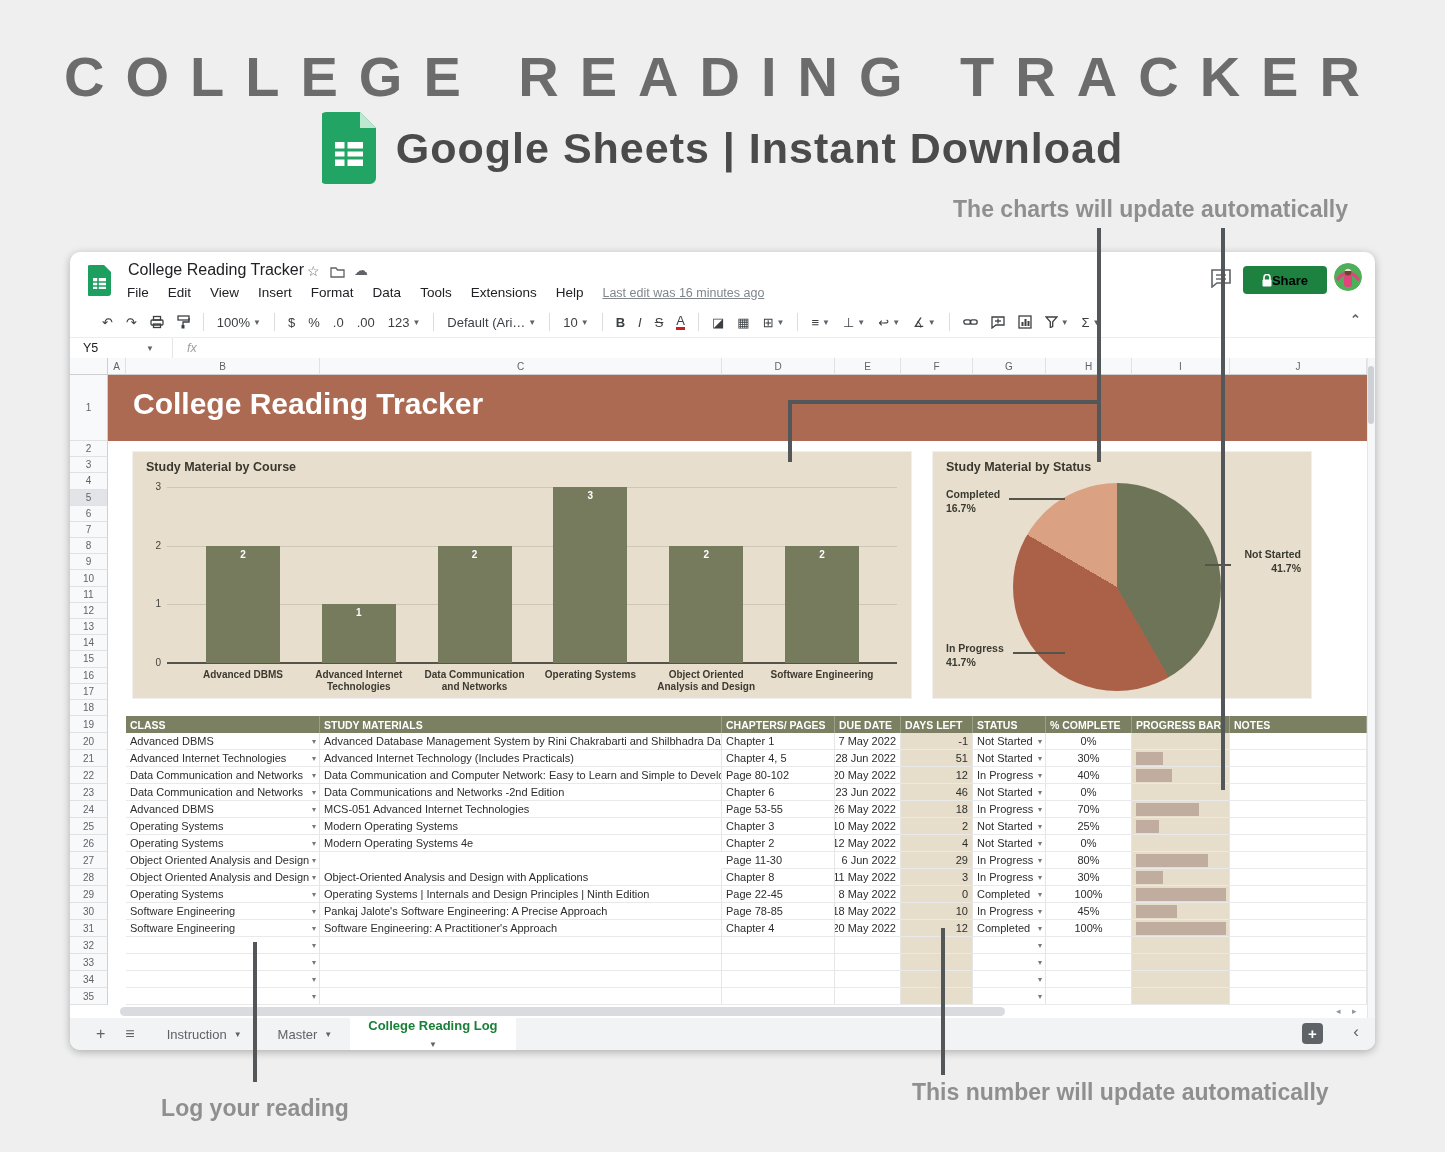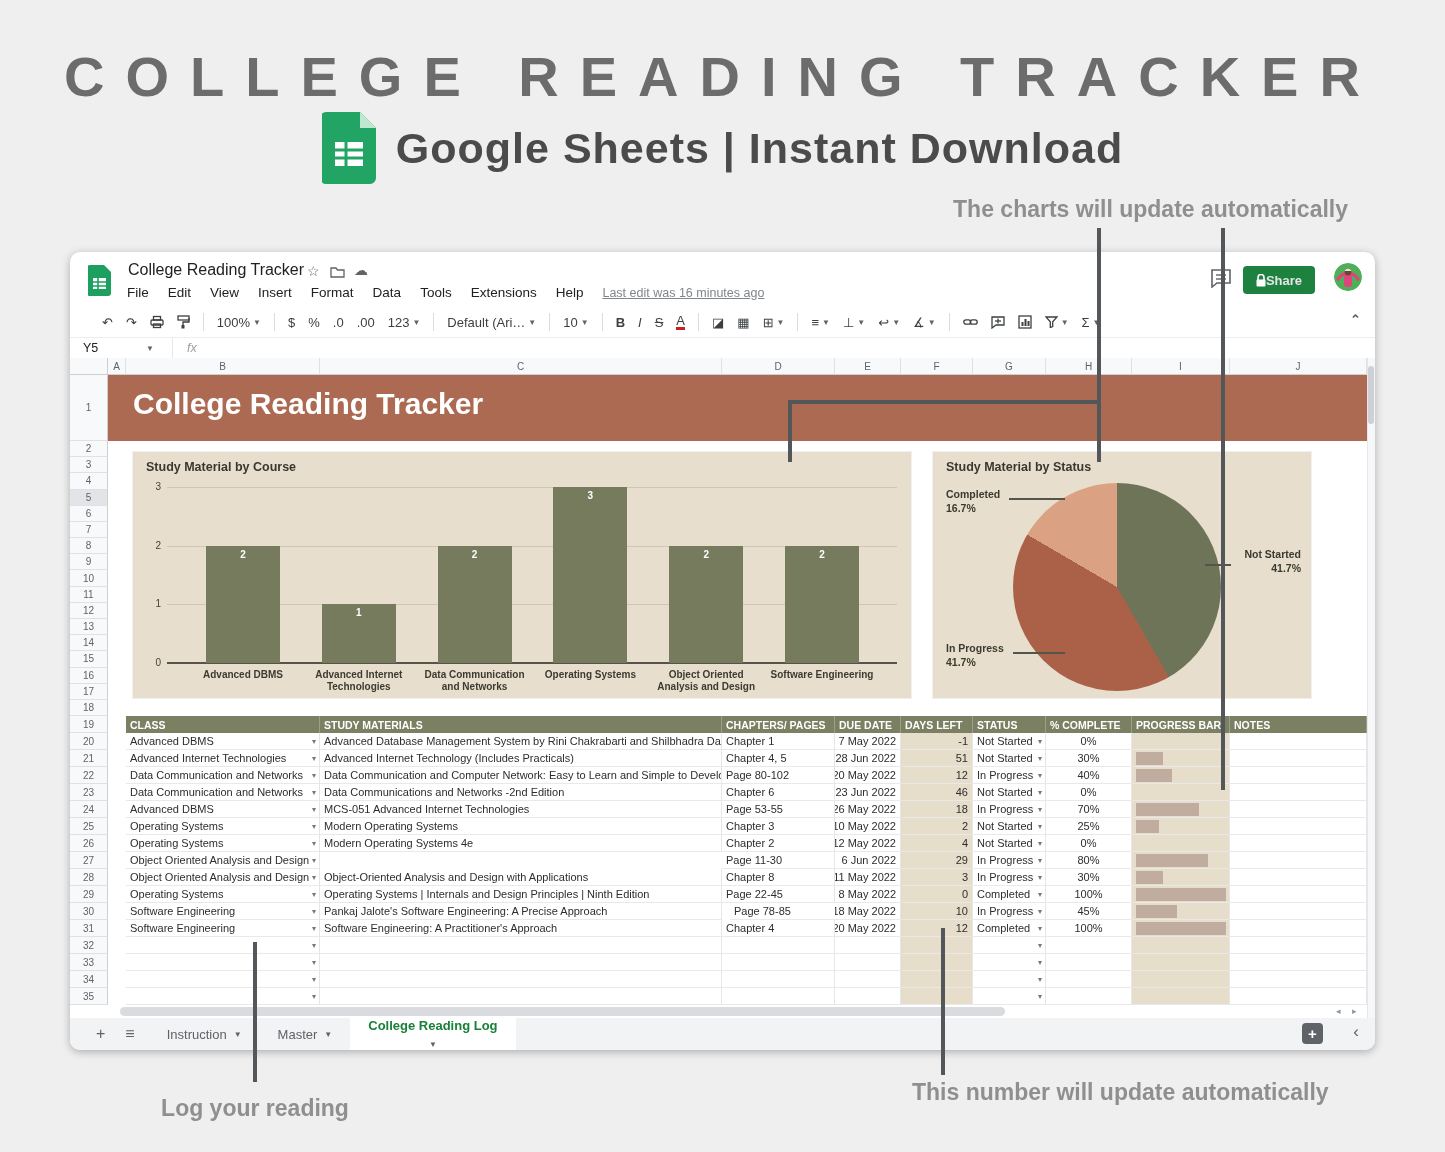--- a/index.html
+++ b/index.html
@@ -15,21 +15,21 @@
   .ann-log{position:absolute;top:1095px;left:160px;width:190px;text-align:center;}
   .ann-num{position:absolute;top:1079px;left:912px;width:420px;}
   .ann-line{position:absolute;background:#54575a;}
 
   
   .win{position:absolute;left:70px;top:252px;width:1305px;height:798px;background:#fff;border-radius:10px;box-shadow:0 2px 8px rgba(0,0,0,.28);overflow:hidden;}
   .doc-title{position:absolute;left:58px;top:9px;font-size:16px;color:#202124;}
   .tb-glyph{position:absolute;top:11px;font-size:14px;color:#5f6368;}
   .menubar{position:absolute;left:57px;top:33px;display:flex;gap:19px;font-size:13.5px;color:#202124;align-items:center;}
   .last-edit{font-size:12.5px;color:#80868b;text-decoration:underline;}
-  .share-btn{position:absolute;left:1173px;top:14px;width:72px;height:28px;background:var(--share);border-radius:4px;color:#e5e5e5;font-size:13px;font-weight:bold;display:flex;align-items:center;justify-content:center;}
+  .share-btn{position:absolute;left:1173px;top:14px;width:84px;height:28px;background:var(--share);border-radius:4px;color:#000000;font-size:13px;font-weight:bold;display:flex;align-items:center;justify-content:center;}
   .avatar{position:absolute;left:1264px;top:11px;width:28px;height:28px;border-radius:50%;overflow:hidden;}
 
   .toolbar{position:absolute;left:0;top:55px;right:0;height:30px;display:flex;align-items:center;gap:13px;padding-left:32px;font-size:13px;color:#3c4043;border-bottom:1px solid #ededed;}
   .tsep{width:1px;height:18px;background:#dadce0;}
   .titem{display:flex;align-items:center;gap:3px;white-space:nowrap;}
   .dd{font-size:8px;color:#5f6368;}
   .collapse{position:absolute;right:14px;top:60px;font-size:13px;color:#5f6368;font-weight:bold;}
 
   .fbar{position:absolute;left:0;top:86px;right:0;height:20px;display:flex;align-items:center;border-bottom:1px solid #e6e6e6;font-size:12.5px;color:#202124;}
   .namebox{width:78px;padding-left:13px;display:flex;justify-content:space-between;align-items:center;}
@@ -505,21 +505,21 @@
           <div class="tcell " style="left: 847px; width: 73px;">Completed<div class="cell-dd">▾</div></div>
           <div class="tcell center" style="left: 920px; width: 86px;">100%</div>
           <div class="tcell beige" style="left: 1006px; width: 98px;">
             <div class="pbar" style="width: 90px;"></div>
           </div>
           <div class="tcell " style="left: 1104px; width: 137px;"></div>
         </div>
         <div class="trow" style="top: 651px;">
           <div class="tcell " style="left: 0px; width: 194px;">Software Engineering<div class="cell-dd">▾</div></div>
           <div class="tcell " style="left: 194px; width: 402px;">Pankaj Jalote's Software Engineering: A Precise Approach</div>
-          <div class="tcell " style="left: 596px; width: 113px; margin-left: 8px;">Page 78-85</div>
+          <div class="tcell " style="left: 596px; width: 113px;">Page 78-85</div>
           <div class="tcell right" style="left: 709px; width: 66px;">18 May 2022</div>
           <div class="tcell beige right" style="left: 775px; width: 72px;">10</div>
           <div class="tcell " style="left: 847px; width: 73px;">In Progress<div class="cell-dd">▾</div></div>
           <div class="tcell center" style="left: 920px; width: 86px;">45%</div>
           <div class="tcell beige" style="left: 1006px; width: 98px;">
             <div class="pbar" style="width: 40.5px;"></div>
           </div>
           <div class="tcell " style="left: 1104px; width: 137px;"></div>
         </div>
         <div class="trow" style="top: 668px;">

